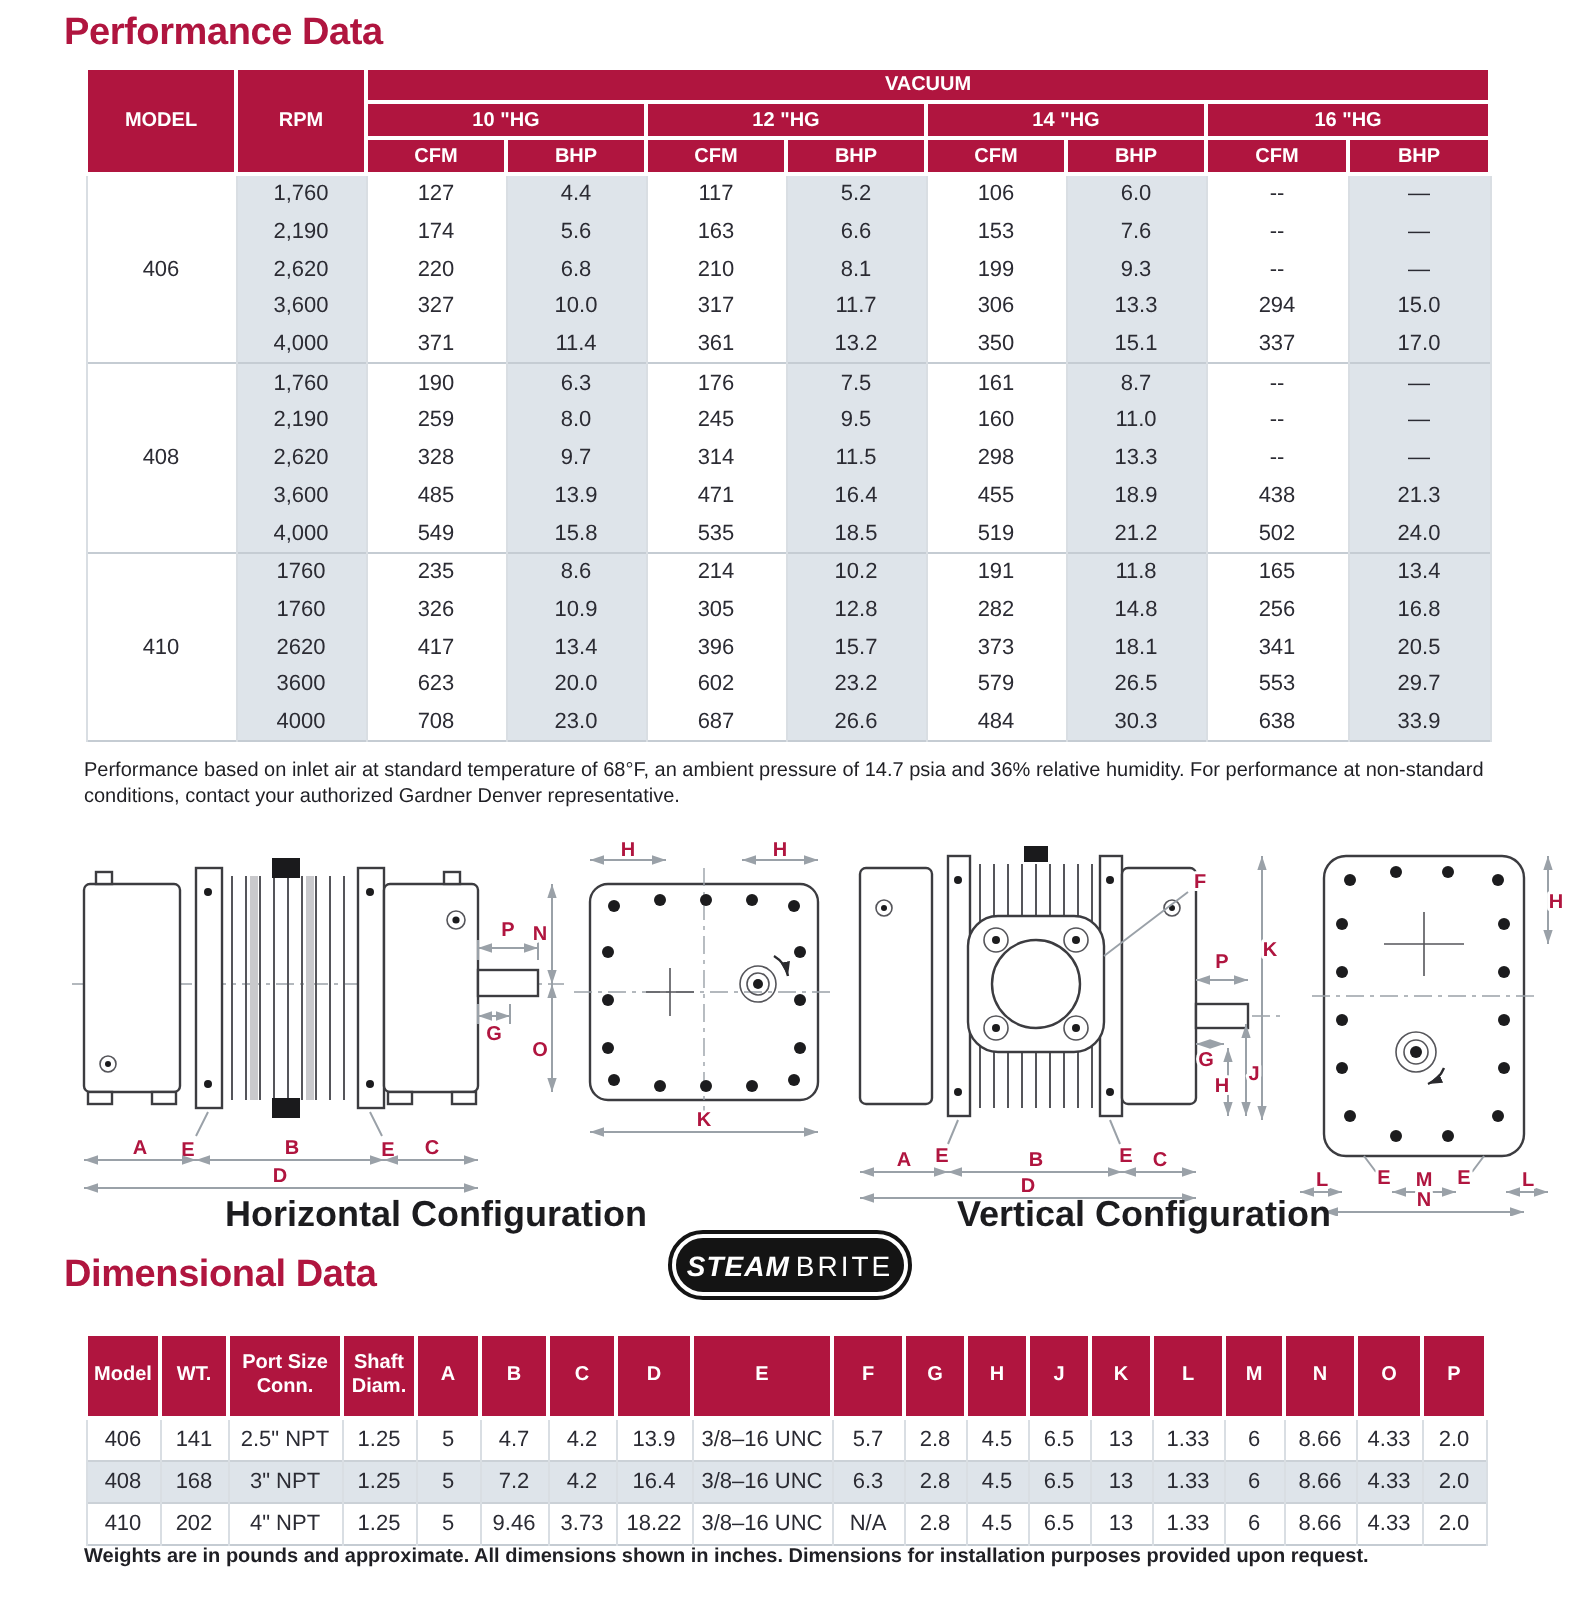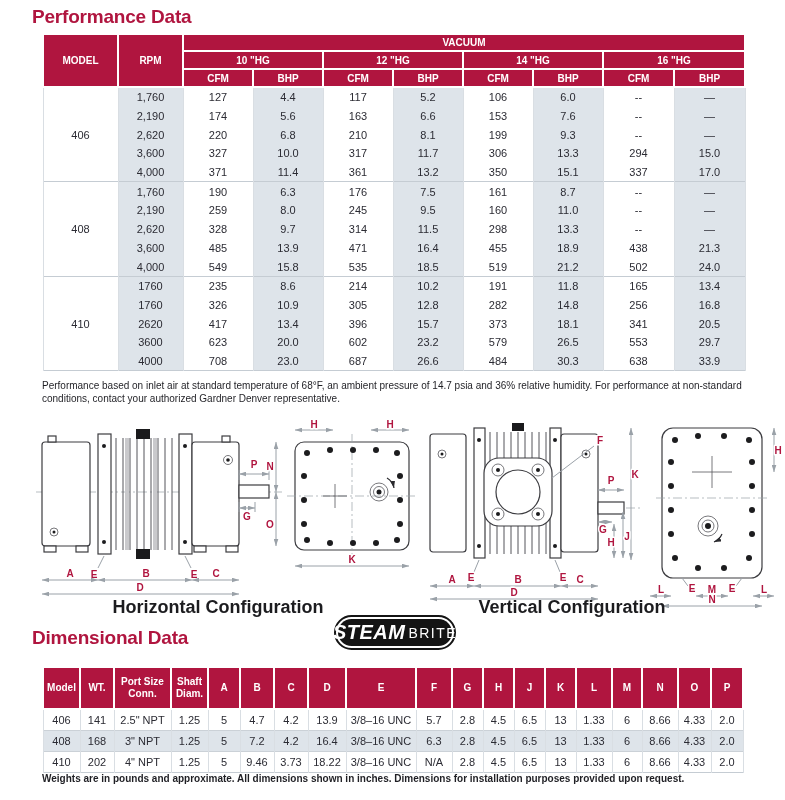--- a/index.html
+++ b/index.html
@@ -68,21 +68,21 @@
   #caption-horizontal{left:98px;}
   #caption-vertical{left:452px;}
 
   
   #logo{position:absolute;top:615px;left:334px;width:122px;}
   .logo-outer{border:2px solid #141414;border-radius:22px;padding:2px;background:#fff;}
   .logo-inner{
     background:#141414;border-radius:17px;height:27px;display:flex;
     align-items:center;justify-content:center;gap:3px;
   }
-  .logo-steam{color:#fff;font-weight:bold;font-style:italic;font-size:20px;letter-spacing:0.5px;}
+  .logo-steam{color:#fff;font-weight:bold;font-style:italic;font-size:14px;letter-spacing:0.5px;}
   .logo-brite{color:#fff;font-weight:normal;font-size:14px;letter-spacing:1.5px;}
 
   
   #dim-table{
     position:absolute;top:666px;left:42px;width:702px;
     border-collapse:collapse;table-layout:fixed;border:1px solid #c5ccd3;
   }
   #dim-table th{
     background:#B0153F;color:#fff;font-size:10px;font-weight:bold;
     border:2px solid #ffffff;padding:1px 0;height:38px;text-align:center;line-height:12px;

